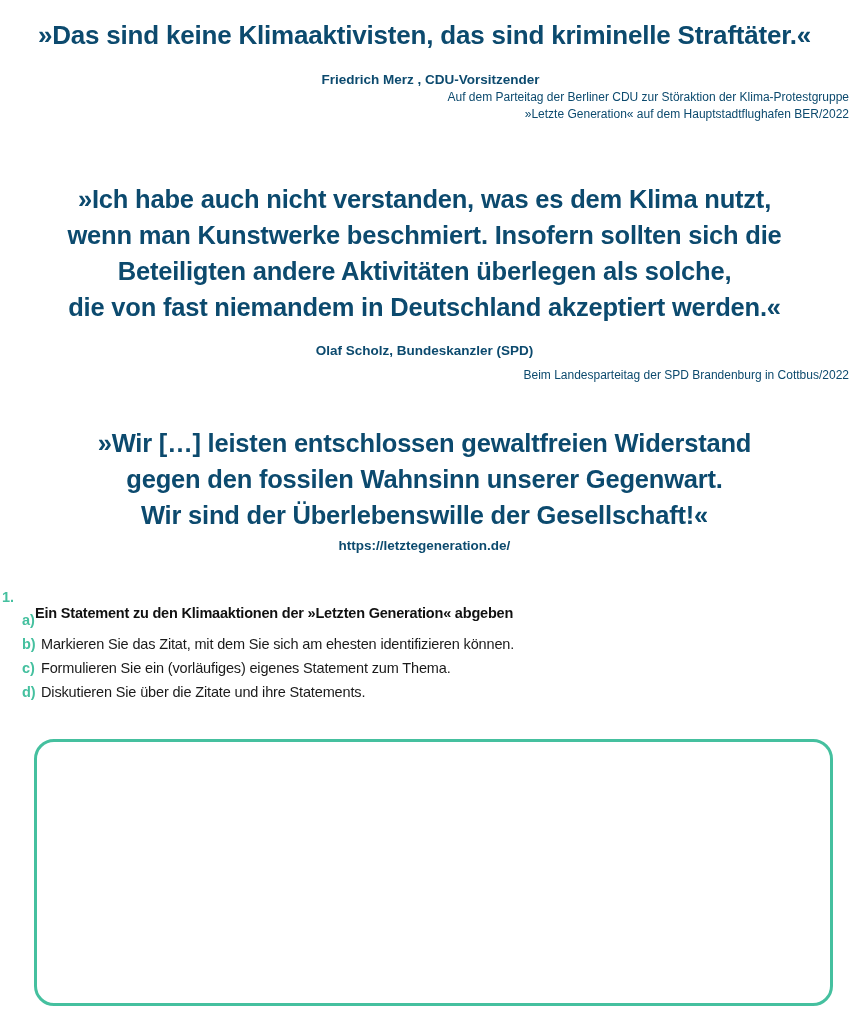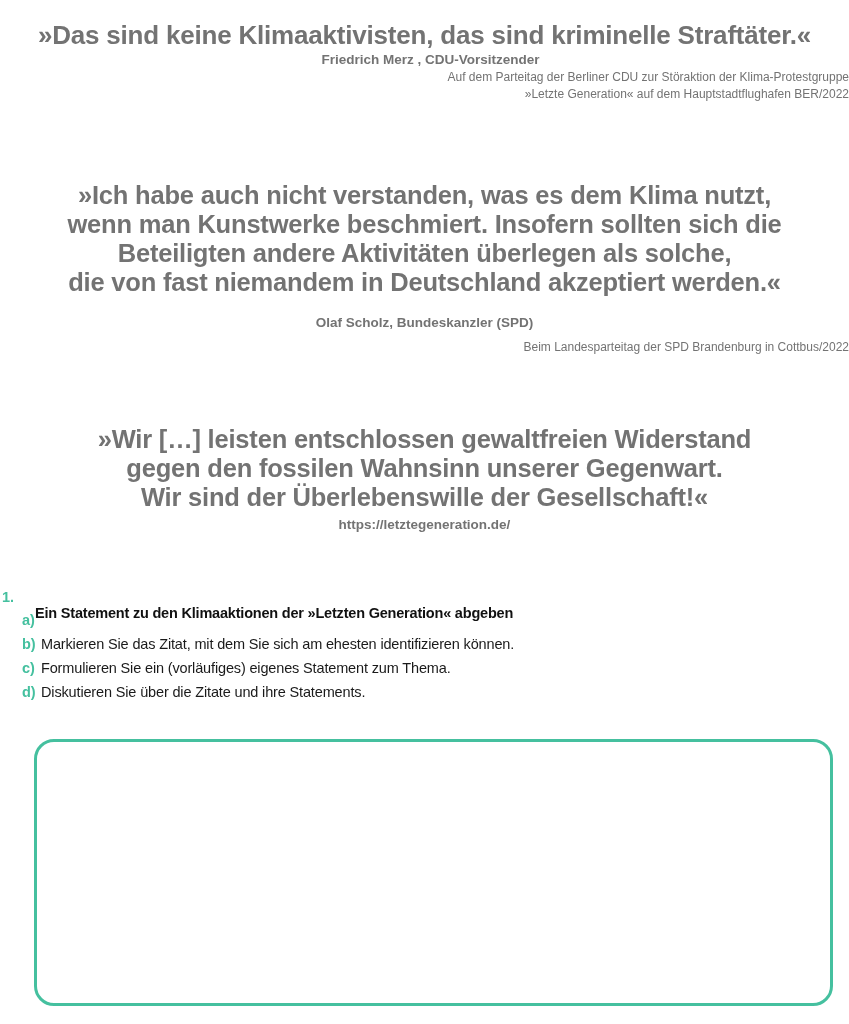--- a/index.html
+++ b/index.html
@@ -13,53 +13,53 @@
       position: relative;
       overflow: hidden;
       font-family: "Liberation Sans", sans-serif;
       color: #1a1a1a;
     }
     .quote-block {
       position: absolute;
       left: 0;
       width: 849px;
       text-align: center;
-      color: #737373;
+      color: #0c4a6e;
     }
     .quote-text {
       font-family: "Liberation Sans", sans-serif;
       font-weight: bold;
       margin: 0;
       letter-spacing: -0.2px;
     }
     .q1 .quote-text {
       font-size: 26px;
       line-height: 30px;
     }
     .q2 .quote-text, .q3 .quote-text {
       font-size: 25.5px;
-      line-height: 29px;
+      line-height: 36px;
       white-space: pre-line;
       text-align: center;
     }
     .quote-author {
       font-weight: bold;
       font-size: 13.5px;
       line-height: 18px;
       margin: 0;
     }
     .quote-context {
       font-size: 12px;
       line-height: 17px;
       margin: 0;
       white-space: pre-line;
       text-align: right;
     }
     .q1 { top: 20px; }
-    .q1 .quote-author { margin-top: 1px; padding-left: 12px; }
+    .q1 .quote-author { margin-top: 21px; padding-left: 12px; }
     .q2 { top: 181px; }
     .q2 .quote-author { margin-top: 17px; }
     .q2 .quote-context { margin-top: 7px; }
     .q3 { top: 425px; }
     .q3 .quote-author { margin-top: 4px; }
 
     .task {
       position: absolute;
       left: 0;
       top: 589px;

